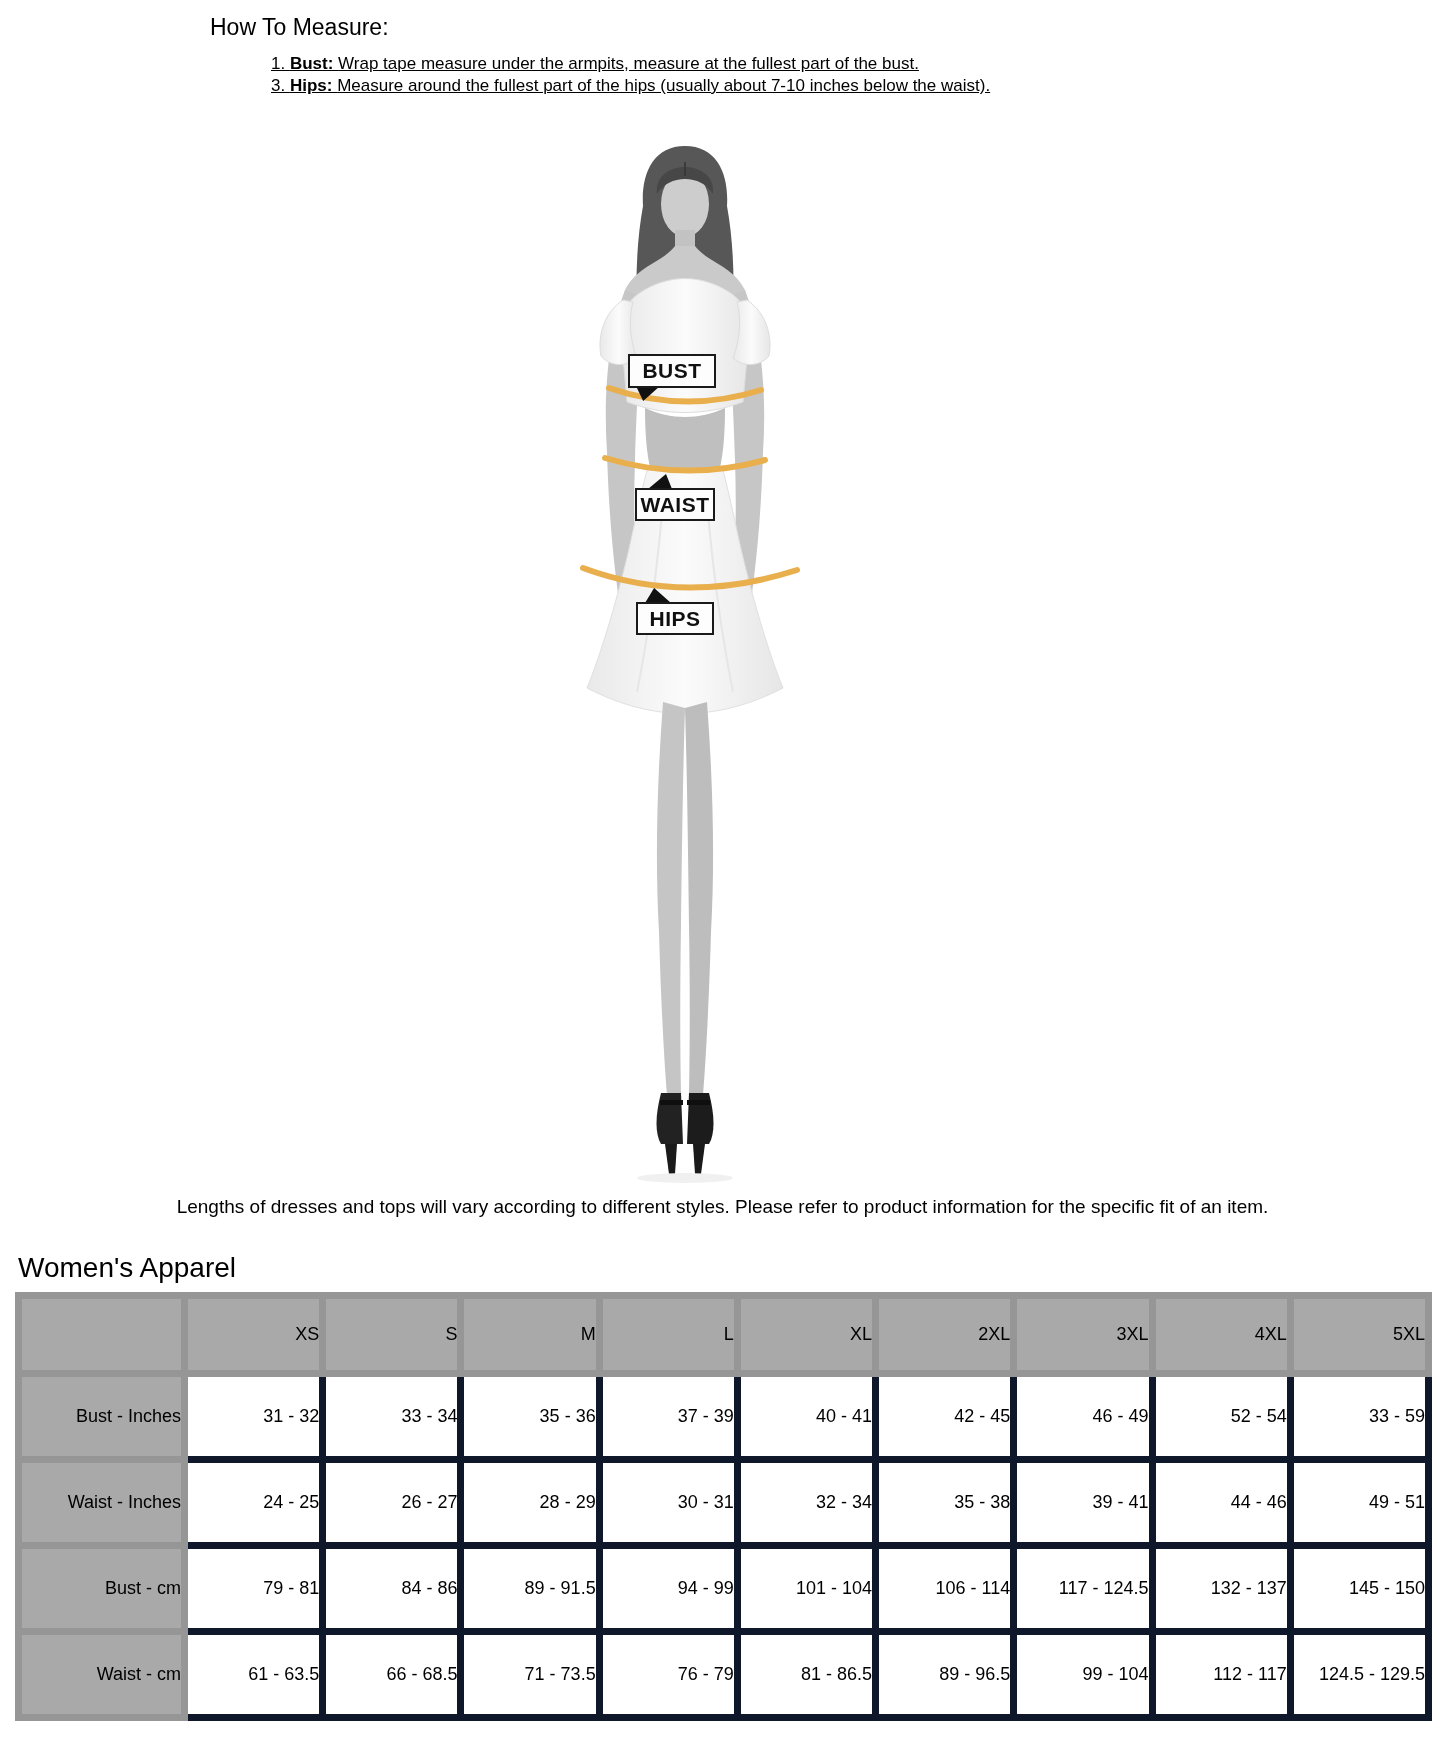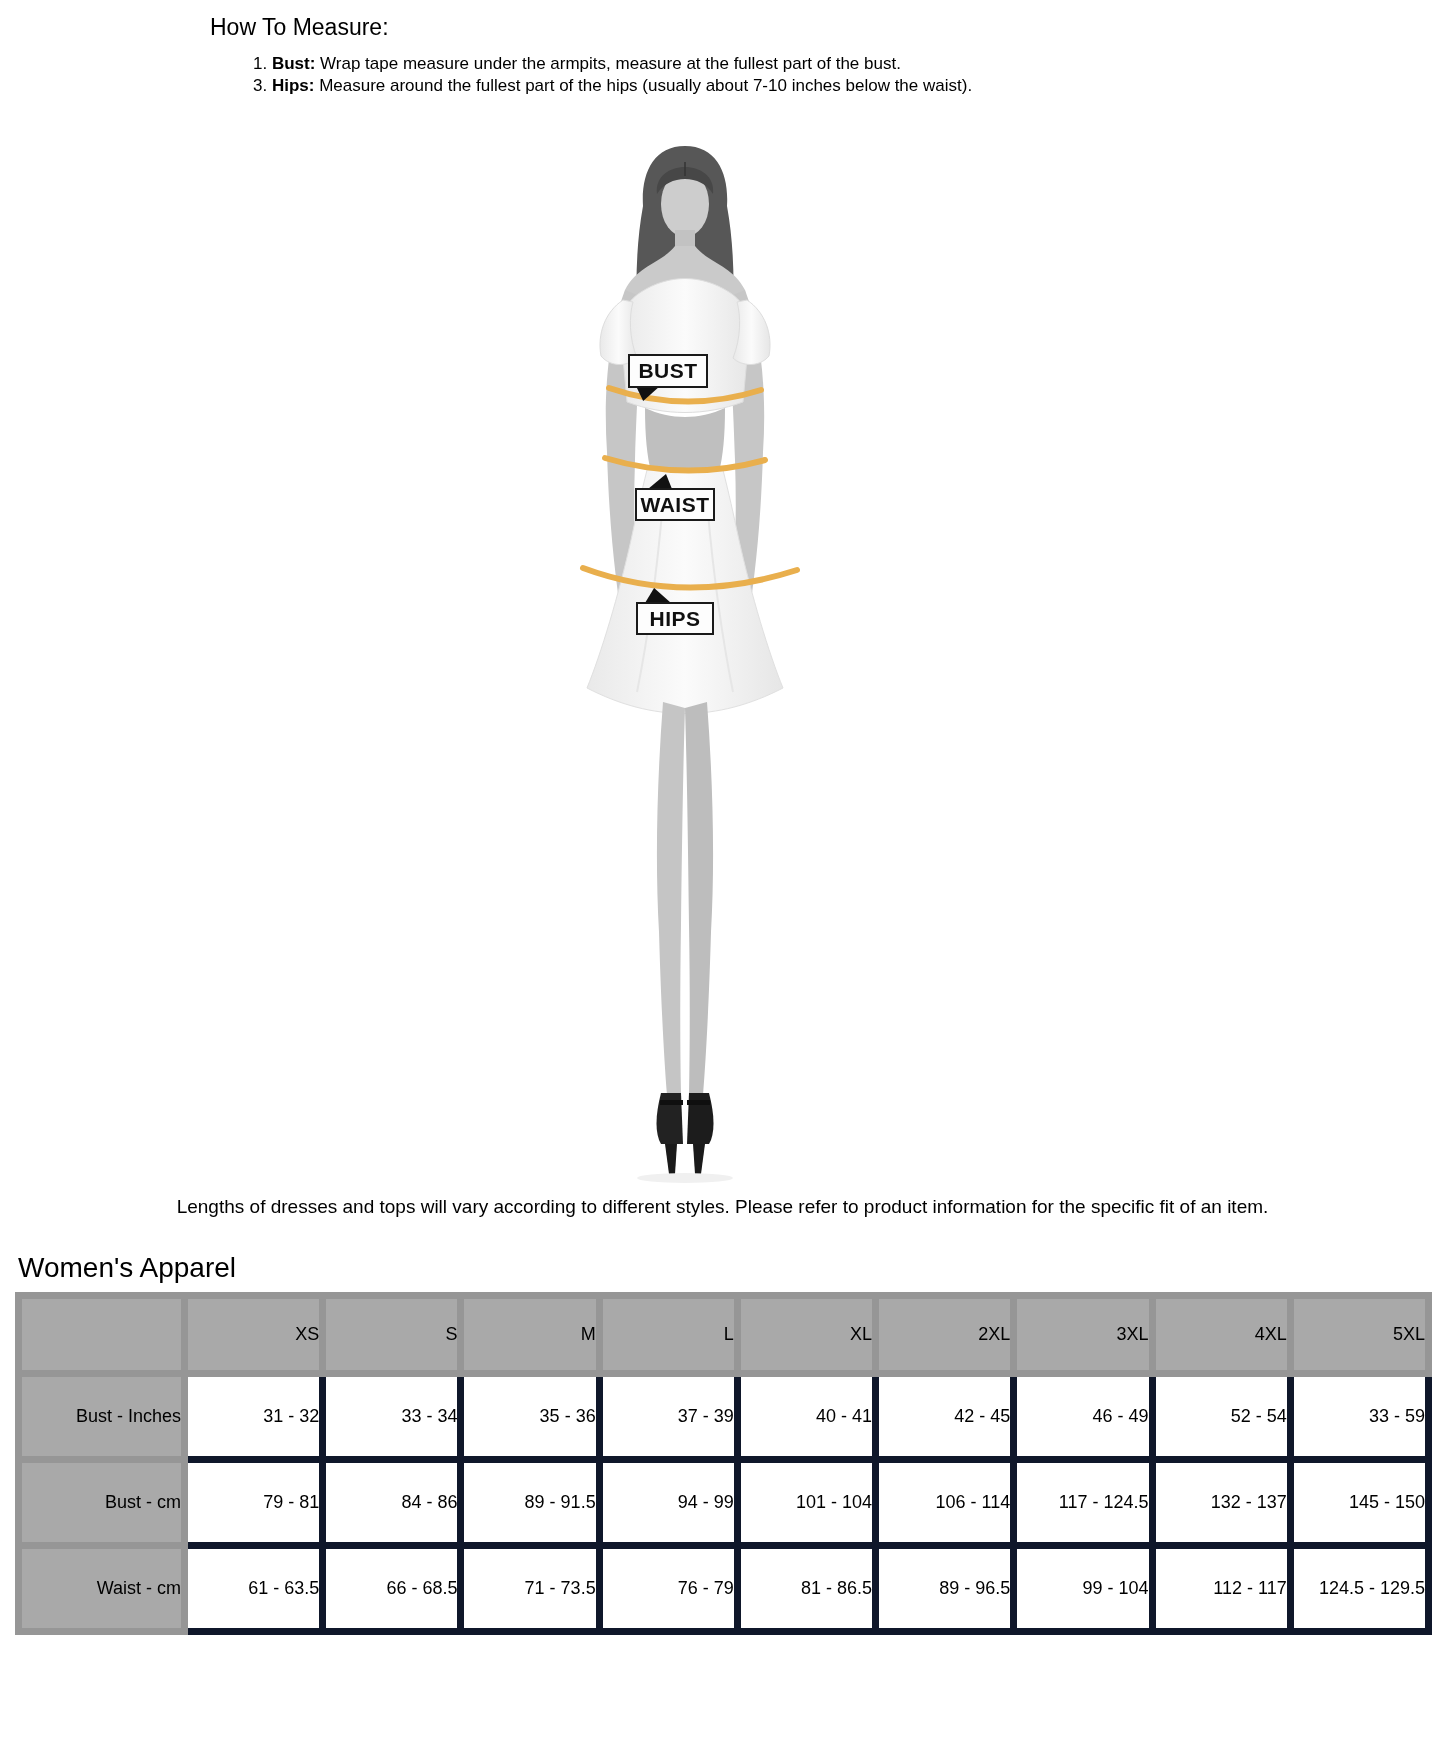--- a/index.html
+++ b/index.html
@@ -4,35 +4,35 @@
 <style>
   * { margin:0; padding:0; box-sizing:border-box; }
   html,body { background:#ffffff; }
   body {
     width:1445px; height:1753px; position:relative; overflow:hidden;
     font-family:"Liberation Sans", sans-serif; color:#000;
   }
 
   
   .htm-title { position:absolute; left:210px; top:14px; font-size:23px; }
-  .steps { position:absolute; left:253px; top:53px; font-size:17px; line-height:22px; }
+  .steps { position:absolute; left:271px; top:53px; font-size:17px; line-height:22px;text-decoration:underline; }
   .step { white-space:nowrap; }
   .step-num { font-weight:normal; }
   .step-label { font-weight:bold; }
 
   
   .figure-wrap { position:absolute; left:545px; top:140px; width:300px; height:1045px; }
   .figure-wrap svg { display:block; }
 
   .measure-tag {
     position:absolute; display:flex; align-items:center; justify-content:center;
     background:#fdfdfd; border:2px solid #1a1a1a; color:#101010;
     font-size:21px; font-weight:600; letter-spacing:0.5px; z-index:3;
   }
-  .tag-bust  { left:628px; top:354px; width:80px; height:34px; }
+  .tag-bust  { left:628px; top:354px; width:88px; height:34px; }
   .tag-waist { left:635px; top:488px; width:80px; height:33px; }
   .tag-hips  { left:636px; top:602px; width:78px; height:33px; }
 
   .tag-tail { position:absolute; background:#111; z-index:2; }
   .tail-bust  { left:636px; top:386px; width:24px; height:15px; clip-path:polygon(0 0, 100% 0, 30% 100%); }
   .tail-waist { left:648px; top:474px; width:24px; height:15px; clip-path:polygon(75% 0, 100% 100%, 0 100%); }
   .tail-hips  { left:645px; top:588px; width:26px; height:15px; clip-path:polygon(35% 0, 100% 100%, 0 100%); }
 
   
   .note { position:absolute; left:0; top:1196px; width:100%; text-align:center; font-size:19px; }
@@ -148,20 +148,32 @@
         <td>33 - 34</td>
         <td>35 - 36</td>
         <td>37 - 39</td>
         <td>40 - 41</td>
         <td>42 - 45</td>
         <td>46 - 49</td>
         <td>52 - 54</td>
         <td>33 - 59</td>
       </tr>
       <tr>
+        <th class="gray label-col">Waist - Inches</th>
+        <td>24 - 25</td>
+        <td>26 - 27</td>
+        <td>28 - 29</td>
+        <td>30 - 31</td>
+        <td>32 - 34</td>
+        <td>35 - 38</td>
+        <td>39 - 41</td>
+        <td>44 - 46</td>
+        <td>49 - 51</td>
+      </tr>
+      <tr>
         <th class="gray label-col">Bust - cm</th>
         <td>79 - 81</td>
         <td>84 - 86</td>
         <td>89 - 91.5</td>
         <td>94 - 99</td>
         <td>101 - 104</td>
         <td>106 - 114</td>
         <td>117 - 124.5</td>
         <td>132 - 137</td>
         <td>145 - 150</td>

